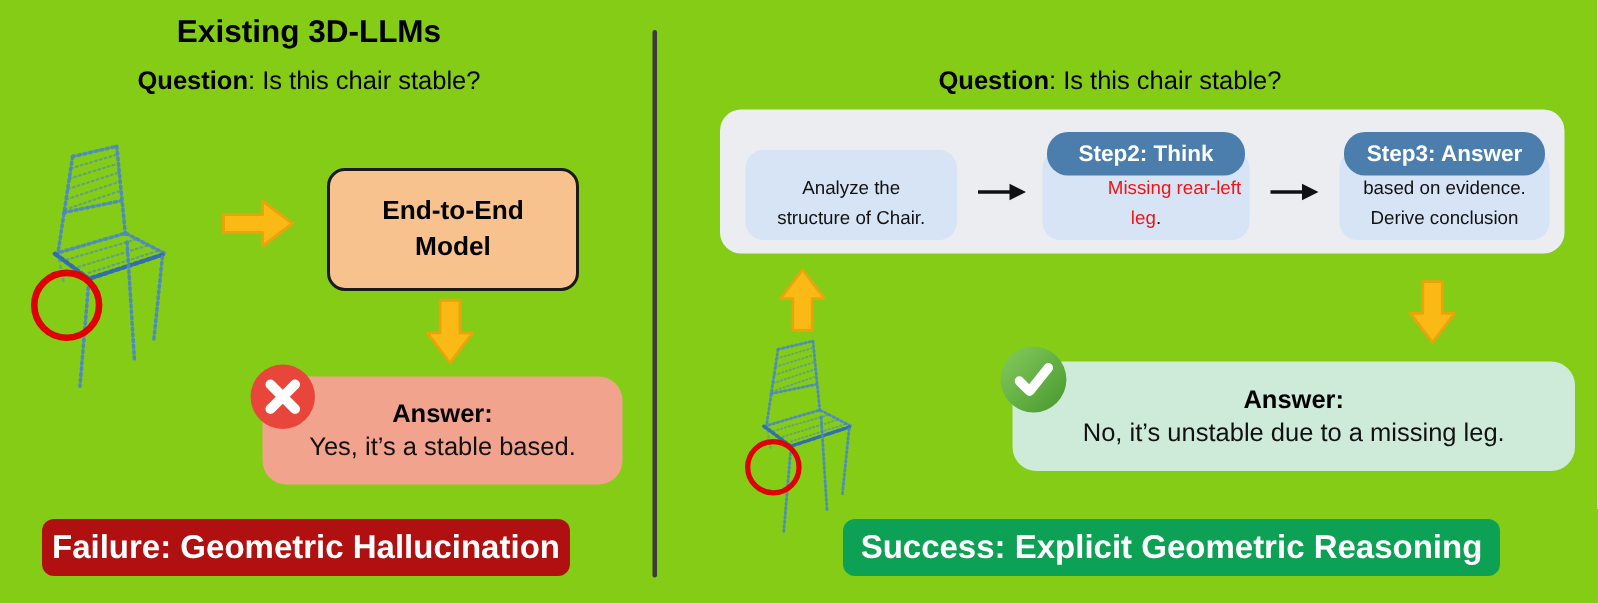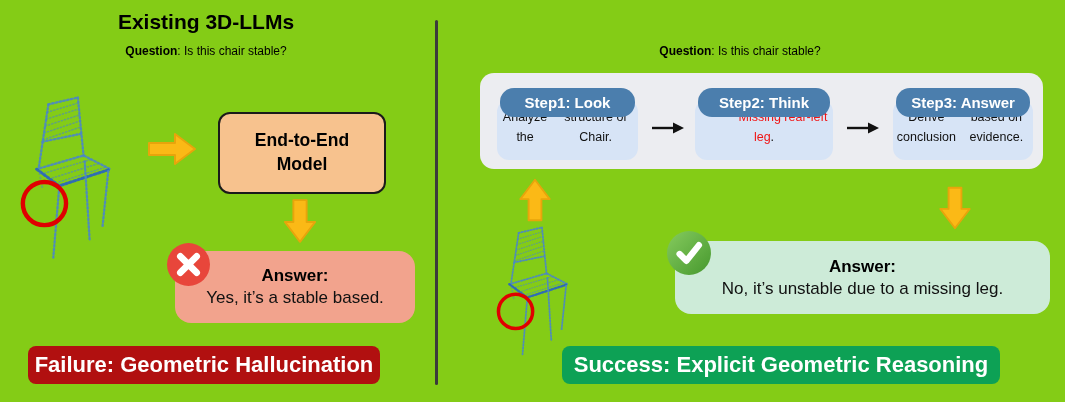--- a/index.html
+++ b/index.html
@@ -5,21 +5,21 @@
   html,body{margin:0;padding:0;background:#ffffff;}
   .canvas{
     position:relative;width:1065px;height:402px;background:#84cc16;overflow:hidden;
     font-family:Liberation Sans, sans-serif;color:#111;
   }
   .abs{position:absolute;}
   
   .panel-title{font-weight:bold;text-align:center;color:#000;}
   .title-left{left:6px;top:10px;width:400px;font-size:21px;}
   .title-right{left:440px;top:10px;width:600px;font-size:19.5px;}
-  .question{text-align:center;font-size:12px;color:#000;}
+  .question{text-align:center;font-size:17px;color:#000;}
   .question-left{left:6px;top:44px;width:400px;}
   .question-right{left:440px;top:44px;width:600px;}
   .q-label{font-weight:bold;}
   
   .divider{left:435px;top:20px;width:3px;height:365px;background:#3b3b3b;border-radius:2px;}
   
   .pc-main{fill:none;stroke:var(--pointcloud-blue);stroke-width:2.4;stroke-dasharray:1.5 2.4;stroke-linecap:round;opacity:.9;}
   .pc-hatch{fill:none;stroke:var(--pointcloud-blue);stroke-width:1.5;stroke-dasharray:1.2 2.2;stroke-linecap:round;opacity:.6;}
   .pc-strong{fill:none;stroke:#2e6cb2;stroke-width:3;stroke-dasharray:2 2.4;stroke-linecap:round;opacity:.95;}
   .pc-stub{fill:none;stroke:var(--pointcloud-blue);stroke-width:2;stroke-dasharray:1 3.5;stroke-linecap:round;opacity:.5;}
@@ -47,21 +47,21 @@
   .banner-fail{left:28px;top:346px;width:352px;height:38px;background:var(--fail-banner-bg);}
   .banner-success{left:562px;top:346px;width:438px;height:38px;background:var(--success-banner-bg);}
   
   .steps-container{left:480px;top:73px;width:563px;height:96px;background:var(--steps-container-bg);border-radius:14px;}
   .step{position:absolute;top:15px;height:72px;}
   .step1{left:17px;width:141px;}
   .step2{left:215px;width:138px;}
   .step3{left:413px;width:140px;}
   .step-body{
     position:absolute;top:12px;left:0;right:0;bottom:0;background:var(--step-body-bg);
-    border-radius:12px;display:flex;flex-direction:row;align-items:center;justify-content:flex-end;
+    border-radius:12px;display:flex;flex-direction:column;align-items:center;justify-content:flex-end;
     padding-bottom:5px;font-size:12.5px;line-height:1.55;color:#111;text-align:center;
   }
   .step-pill{
     position:absolute;top:0;left:3px;right:3px;height:29px;background:var(--step-header-bg);
     border-radius:14px;color:#fff;font-weight:bold;font-size:15px;display:flex;align-items:center;
     justify-content:center;z-index:2;
   }
   .red-text{color:#f01414;padding-left:38px;}
   .step-arrow{width:36px;height:18px;}
 </style>
@@ -136,21 +136,20 @@
 
   <div class="abs question question-right"><span class="q-label">Question</span><span>: Is this chair stable?</span></div>
 
   <div class="abs steps-container">
 
     <div class="step step1">
       <div class="step-body">
         <div>Analyze the</div>
         <div>structure of Chair.</div>
       </div>
-      <div class="step-pill">Step1: Look</div>
     </div>
 
     <svg class="step-arrow abs" style="left:170px;top:46px" viewBox="0 0 36 18">
       <line class="arrow-black-line" x1="2" y1="9" x2="24" y2="9"></line>
       <polygon class="arrow-black-head" points="23,3.5 34,9 23,14.5"></polygon>
     </svg>
 
     <div class="step step2">
       <div class="step-body">
         <div><span class="red-text">Missing rear-left leg</span><span>.</span></div>
@@ -158,22 +157,22 @@
       <div class="step-pill">Step2: Think</div>
     </div>
 
     <svg class="step-arrow abs" style="left:365px;top:46px" viewBox="0 0 36 18">
       <line class="arrow-black-line" x1="2" y1="9" x2="24" y2="9"></line>
       <polygon class="arrow-black-head" points="23,3.5 34,9 23,14.5"></polygon>
     </svg>
 
     <div class="step step3">
       <div class="step-body">
+        <div>based on evidence.</div>
         <div>Derive conclusion</div>
-        <div>based on evidence.</div>
       </div>
       <div class="step-pill">Step3: Answer</div>
     </div>
 
   </div>
 
   <svg class="abs" style="left:517px;top:177px" width="36" height="46" viewBox="0 0 38 50">
     <polygon class="arrow-yellow" points="12,47 26,47 26,24 35,24 19,3 3,24 12,24"></polygon>
   </svg>
 

